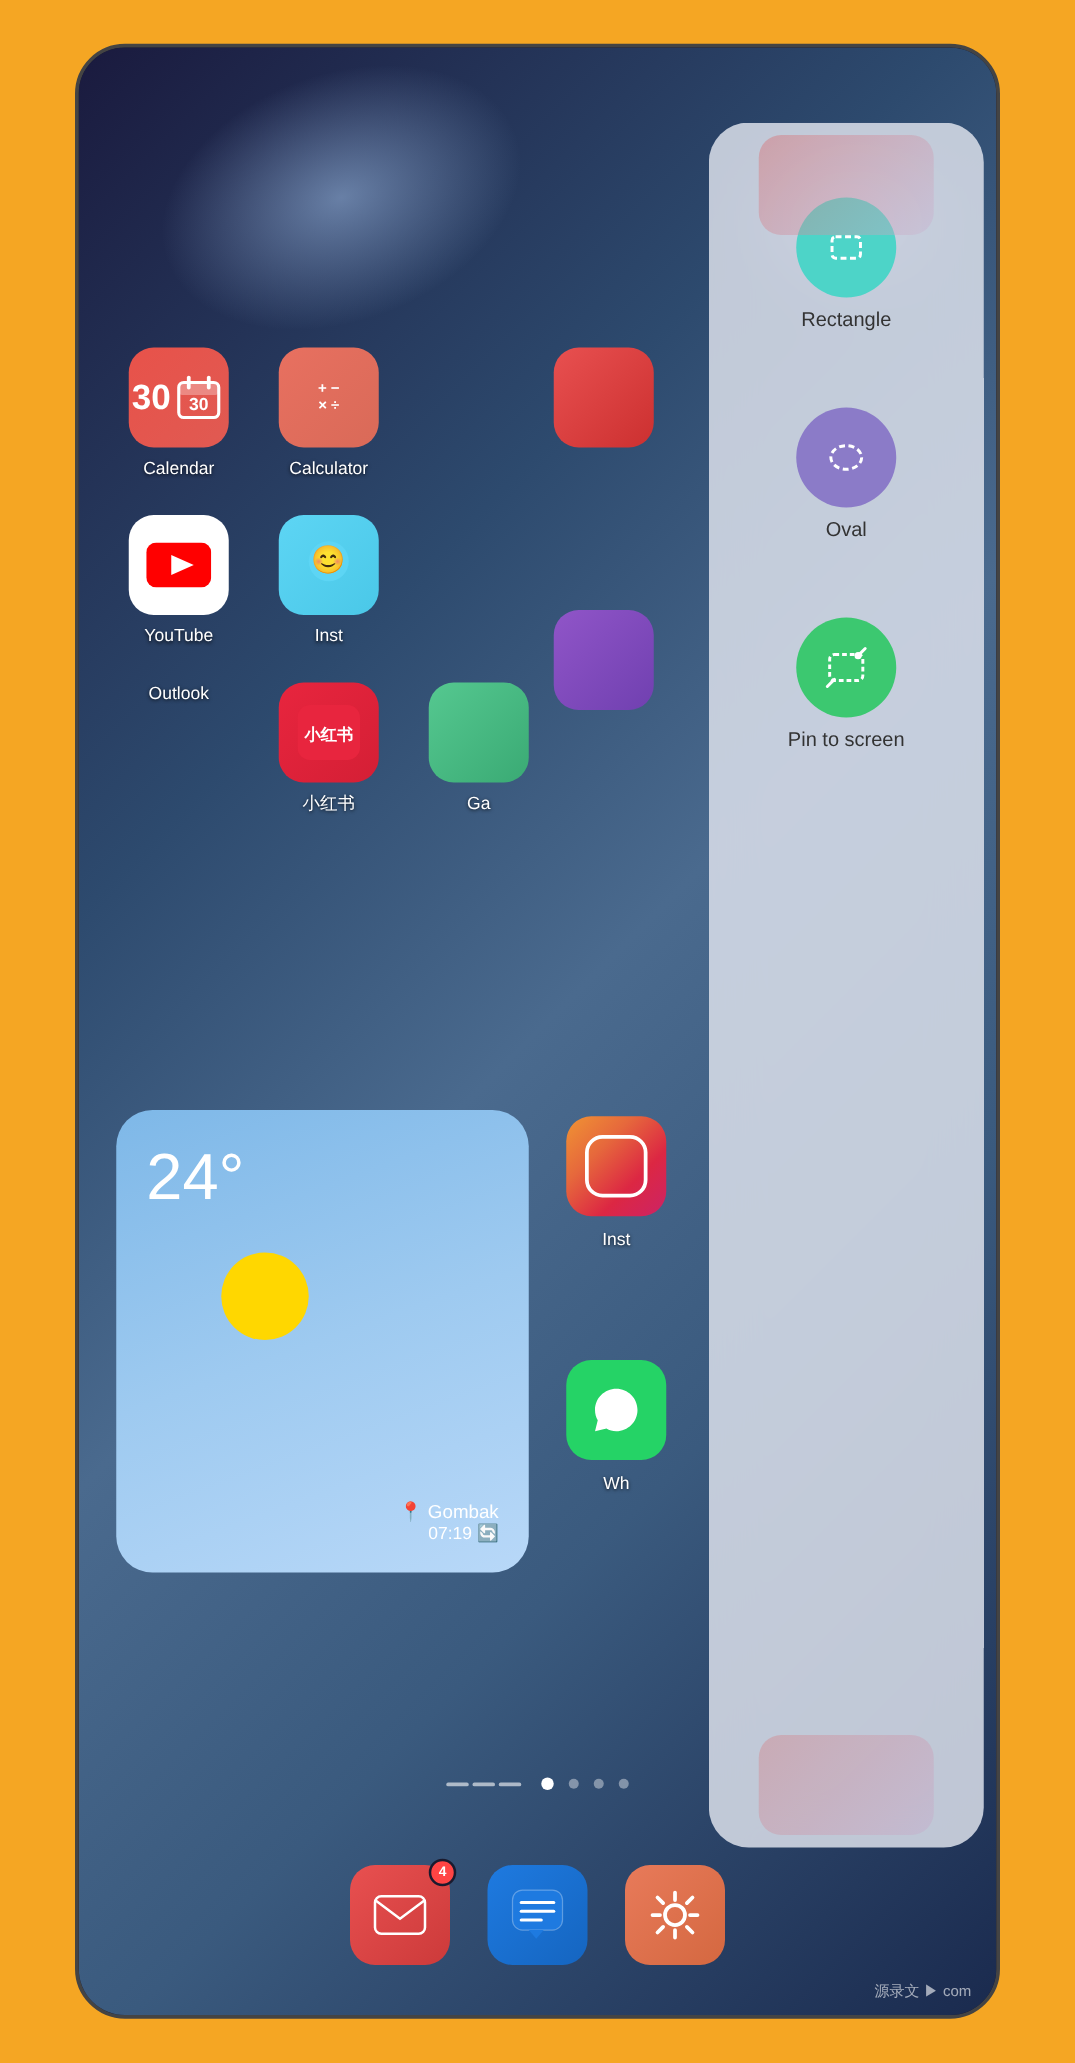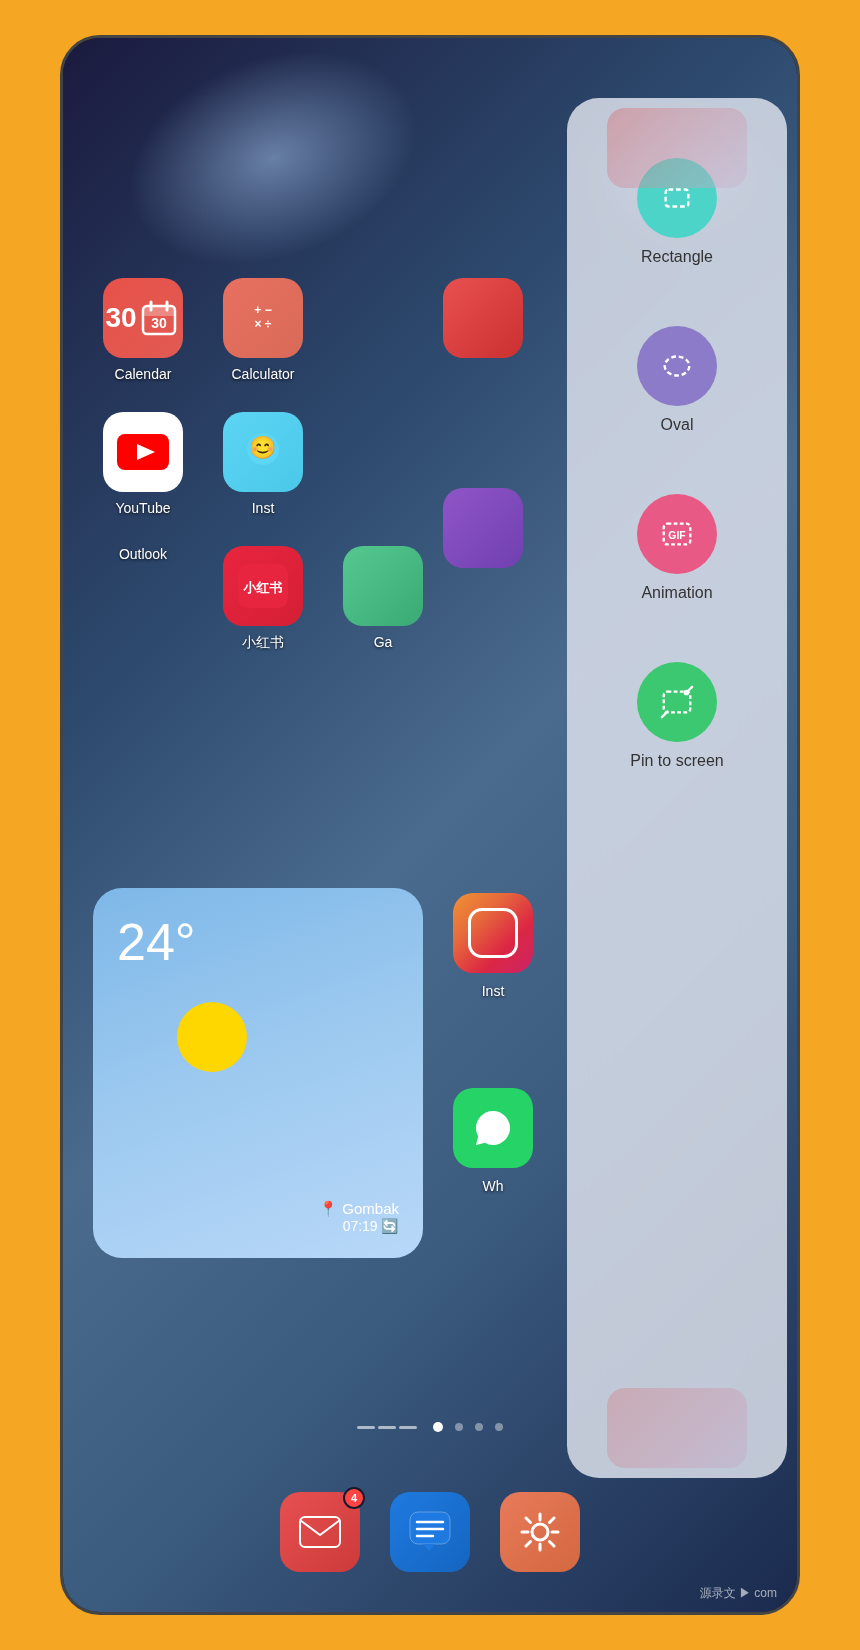--- a/index.html
+++ b/index.html
@@ -544,29 +544,20 @@
 
       <div class="menu-item">
         <div class="menu-icon menu-icon-oval">
           <svg width="38" height="38" viewBox="0 0 38 38" fill="none">
             <ellipse cx="19" cy="19" rx="13" ry="10" stroke="white" stroke-width="2.5" stroke-dasharray="5,3" fill="none"></ellipse>
           </svg>
         </div>
         <span class="menu-label">Oval</span>
       </div>
 
-      <div class="menu-item">
-        <div class="menu-icon menu-icon-anim">
-          <svg width="38" height="38" viewBox="0 0 38 38" fill="none">
-            <rect x="5" y="8" width="28" height="22" rx="4" stroke="white" stroke-width="2.5" stroke-dasharray="4,2.5" fill="none"></rect>
-            <text x="19" y="24" text-anchor="middle" fill="white" font-size="11" font-weight="bold">GIF</text>
-          </svg>
-        </div>
-        <span class="menu-label">Animation</span>
-      </div>
 
       <div class="menu-item">
         <div class="menu-icon menu-icon-pin">
           <svg width="38" height="38" viewBox="0 0 38 38" fill="none">
             <rect x="5" y="8" width="28" height="22" rx="4" stroke="white" stroke-width="2.5" stroke-dasharray="4,2.5" fill="none"></rect>
             <line x1="29" y1="9" x2="35" y2="3" stroke="white" stroke-width="2.5" stroke-linecap="round"></line>
             <line x1="9" y1="29" x2="3" y2="35" stroke="white" stroke-width="2.5" stroke-linecap="round"></line>
             <circle cx="29" cy="9" r="3" fill="white"></circle>
           </svg>
         </div>

